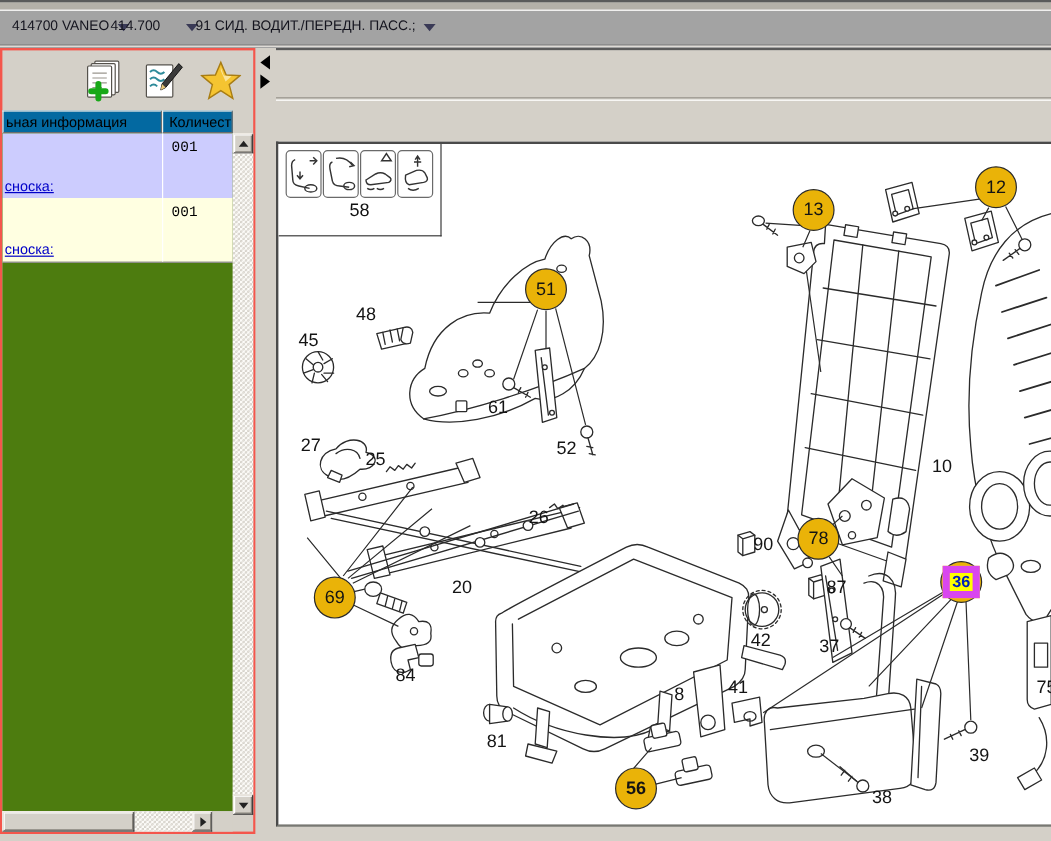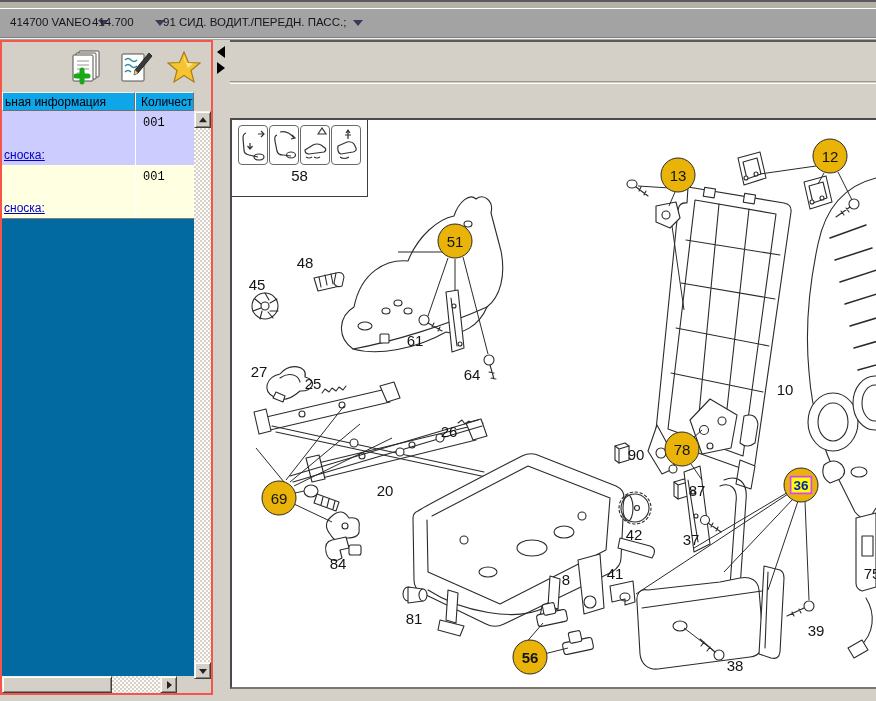--- a/index.html
+++ b/index.html
@@ -17,26 +17,26 @@
   .dd .dd-arrow { width:0; height:0; border-left:5px solid transparent; border-right:5px solid transparent; border-top:6px solid #3a3a56; margin-top:2px; }
 
   
   .left-panel { position:absolute; left:0; top:40px; width:213px; height:655px;
                 border:2px solid #f4564c; background:#d4d0c8; }
   .lp-toolbar { position:absolute; left:0; top:0; width:209px; height:50px;
                 display:flex; justify-content:flex-end; align-items:center; gap:13px; padding-right:10px; }
   .lp-toolbar svg { display:block; }
 
   .lp-header { position:absolute; left:0; top:50px; width:192px; height:19px; display:flex; }
-  .hcell { height:19px; background:#0ea5e9; border:1px solid; border-color:#f4f1ea #6e6e6e #6e6e6e #f4f1ea;
+  .hcell { height:19px; background:#0369a1; border:1px solid; border-color:#f4f1ea #6e6e6e #6e6e6e #f4f1ea;
            font-size:12px; color:#000; padding:2px 0 0 2px; overflow:hidden; white-space:nowrap; }
   .hcell.c1 { width:133px; }
   .hcell.c2 { width:59px; padding-left:5px; }
 
-  .lp-body { position:absolute; left:0; top:69px; width:192px; height:565px; background:#0369a1; overflow:hidden; }
+  .lp-body { position:absolute; left:0; top:69px; width:192px; height:565px; background:#4d7c0f; overflow:hidden; }
   .prow { position:relative; width:192px; height:54px; }
   .prow.r1 { background:#ccccfe; }
   .prow.r2 { background:#ffffe1; border-bottom:1px solid #7c7c7c; }
   .prow .qty { position:absolute; left:141px; top:5px; font-family:"Liberation Mono", monospace; font-size:12px; color:#000; }
   .prow .colsep { position:absolute; left:133px; top:0; width:1px; height:100%; background:#fff; }
   .prow .fnote { position:absolute; left:2px; bottom:3px; font-size:12px; color:#0000c8; text-decoration:underline; cursor:pointer; }
 
   
   .checker { background-color:#fcfbf8;
     background-image:linear-gradient(45deg,#d6d2ca 25%,transparent 25%,transparent 75%,#d6d2ca 75%),
@@ -78,21 +78,21 @@
   .picto-frames { display:flex; justify-content:center; gap:1px; padding-top:5px; }
   .mini { width:30px; height:40px; border:1px solid #6a6a6a; border-radius:4px; background:#fff; }
   .mini.bold { border:2.5px solid #111; border-radius:3px; width:34px; }
   .picto-num { text-align:center; font-size:15px; color:#111; margin-top:2px; }
 
   
   .plabel { position:absolute; transform:translate(-50%,-50%); font-size:15px; color:#141414;
             white-space:nowrap; cursor:pointer; }
   .plabel.circled { width:35px; height:35px; border:1.4px solid #2a2a2a; border-radius:50%; background:#eab308;
                     display:flex; align-items:center; justify-content:center; }
-  .plabel .hlbox { background:#ffff00; border:2px solid #d946ef; color:#0022bb; font-weight:bold;
+  .plabel .hlbox { background:#ffff00; border:6px solid #d946ef; color:#0022bb; font-weight:bold;
                    font-size:13.5px; line-height:15px; padding:0 2px; }
   .art { position:absolute; left:0; top:0; }
 </style>
 </head>
 <body>
 
 <div id="app">
 
   <div class="topbar">
     <div class="tb-dark"></div>
@@ -423,21 +423,21 @@
 
         <div class="art" id="labelLayer" style="width:644px;height:567px;">
             <div class="plabel circled" style="left: 446px; top: 55px;">13</div>
             <div class="plabel circled" style="left: 598px; top: 36px;">12</div>
             <div class="plabel circled" style="left: 223px; top: 121px;">51</div>
             <div class="plabel" style="left: 73px; top: 142px;">48</div>
             <div class="plabel" style="left: 25px; top: 164px;">45</div>
             <div class="plabel" style="left: 183px; top: 220px;">61</div>
             <div class="plabel" style="left: 27px; top: 251px;">27</div>
             <div class="plabel" style="left: 81px; top: 263px;">25</div>
-            <div class="plabel" style="left: 240px; top: 254px;">64</div>
+            <div class="plabel" style="left: 240px; top: 254px;">52</div>
             <div class="plabel" style="left: 553px; top: 269px;">10</div>
             <div class="plabel" style="left: 217px; top: 311px;">26</div>
             <div class="plabel" style="left: 404px; top: 334px;">90</div>
             <div class="plabel circled" style="left: 450px; top: 329px;">78</div>
             <div class="plabel" style="left: 465px; top: 370px;">87</div>
             <div class="plabel circled" style="left: 569px; top: 365px;">
               <span class="hlbox">36</span>
             </div>
             <div class="plabel circled" style="left: 47px; top: 378px;">69</div>
             <div class="plabel" style="left: 153px; top: 370px;">20</div>

